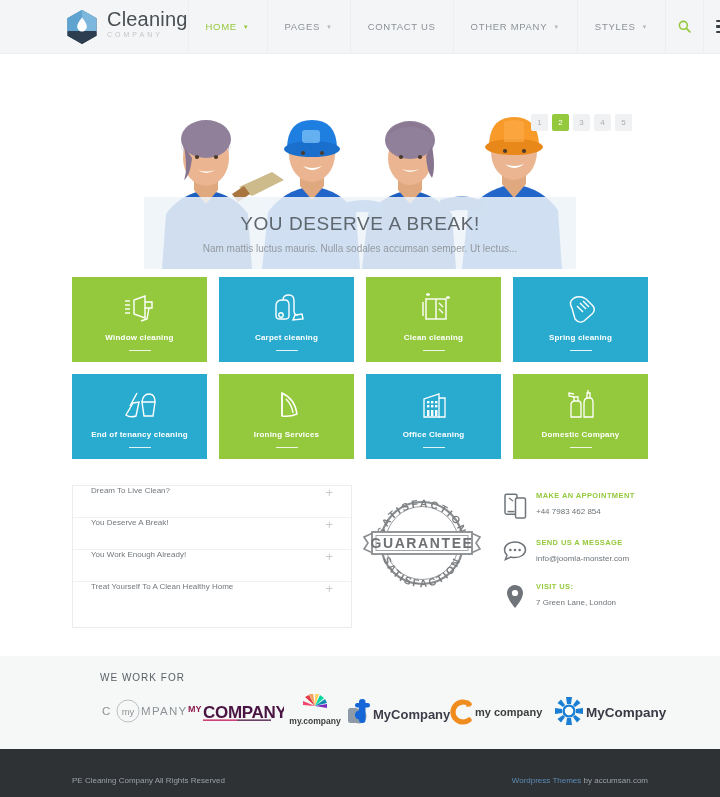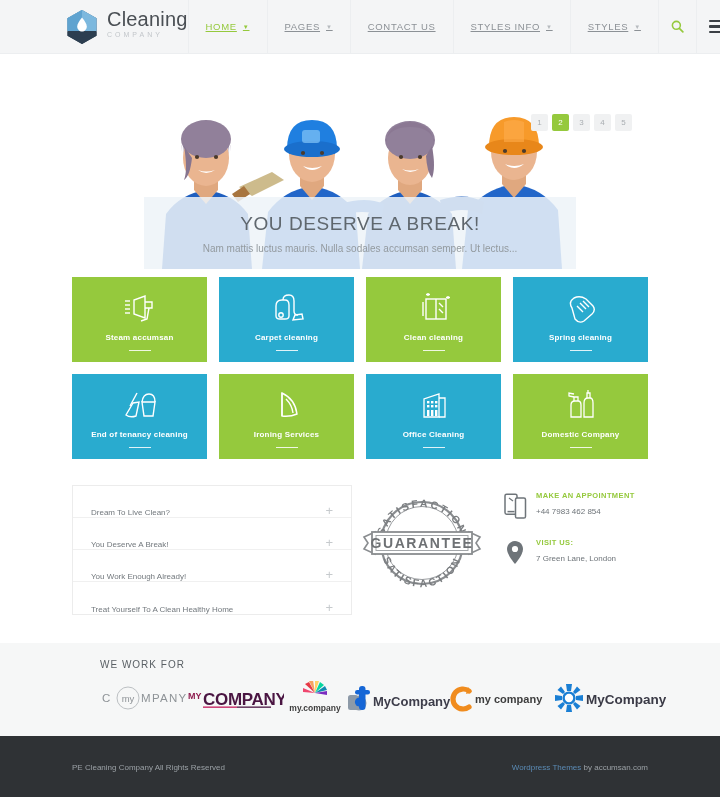--- a/index.html
+++ b/index.html
@@ -21,21 +21,21 @@
   .logo-wrap { display: flex; align-items: flex-start; margin-left: 66px; }
   .logo-mark { width: 32px; height: 36px; position: relative; flex: 0 0 auto; }
   .logo-text { margin-left: 9px; line-height: 1; }
   .logo-title { font-size: 20px; color: #4a4f54; letter-spacing: .2px; font-weight: 400; }
   .logo-sub { font-size: 7px; color: #c2c6ca; letter-spacing: 3px; margin-top: 2px; }
 
   .nav { display: flex; align-items: center; margin-left: auto; margin-right: 0; height: 54px; }
   .nav-item {
     font-size: 9.5px; letter-spacing: .7px; color: #8c9196;
     padding: 0 17px; height: 54px; display: flex; align-items: center;
-    border-left: 1px solid #eceef0; cursor: pointer; white-space: nowrap; text-decoration: underline;
+    border-left: 1px solid #eceef0; cursor: pointer; white-space: nowrap;
   }
   .nav-item.active { color: #95c93d; }
   .caret { margin-left: 6px; font-size: 6px; color: #b7bbbf; }
   .nav-item.active .caret { color: #95c93d; }
   .nav-icon {
     height: 54px; display: flex; align-items: center; padding: 0 12px;
     border-left: 1px solid #eceef0; cursor: pointer;
   }
   .nav-icon.last { padding-right: 22px; }
   .burger span { display:block; width: 17px; height: 2.4px; background:#3b4045; margin: 3px 0; border-radius:1px; }
@@ -77,21 +77,21 @@
   .tile.blue  { background:#29abcf; }
   .tile-icon { height: 36px; display:flex; align-items:flex-end; justify-content:center; }
   .tile-label { color:#fff; font-size: 8px; font-weight:bold; margin-top: 9px; letter-spacing:.2px; }
   .tile-rule { width: 22px; height: 1.5px; background: rgba(255,255,255,.85); margin-top: 8px; }
   .tiles.row2 { margin-top: 12px; }
 
   
   .mid { display:flex; margin: 26px 72px 0 72px; }
   .accordion { width: 280px; border:1px solid #ececec; }
   .acc-item {
-    height: 32px; display:flex; align-items:flex-end; justify-content:space-between;
+    height: 32px; display:flex; align-items:flex-start; justify-content:space-between;
     padding: 0 18px; border-bottom:1px solid #f0f0f0; cursor:pointer;gap:35px;
   }
   .acc-item:last-child { border-bottom: none; }
   .acc-label { font-size: 8px; color:#72787d; }
   .acc-plus { font-size: 13px; color:#c6cacd; line-height:1; font-weight:300; }
 
   .badge-col { width: 140px; display:flex; align-items:flex-start; justify-content:center; padding-top: 6px;}
   .contact-col { flex:1; padding-left: 6px; padding-top: 6px; }
   .contact-row { display:flex; margin-bottom: 19px; }
   .contact-ico { width: 34px; flex:0 0 34px; display:flex; align-items:flex-start; justify-content:center; padding-top:2px;}
@@ -146,21 +146,21 @@
         <span class="caret">▼</span>
       </div>
       <div class="nav-item">
         <span>PAGES</span>
         <span class="caret">▼</span>
       </div>
       <div class="nav-item">
         <span>CONTACT US</span>
       </div>
       <div class="nav-item">
-        <span>STYLES INFO</span>
+        <span>OTHER MPANY</span>
         <span class="caret">▼</span>
       </div>
       <div class="nav-item">
         <span>STYLES</span>
         <span class="caret">▼</span>
       </div>
       <div class="nav-icon">
         <svg width="13" height="13" viewBox="0 0 16 16">
           <circle cx="6.6" cy="6.6" r="4.9" fill="none" stroke="#95c93d" stroke-width="1.9"></circle>
           <line x1="10.3" y1="10.3" x2="14.6" y2="14.6" stroke="#95c93d" stroke-width="2.1" stroke-linecap="round"></line>
@@ -252,21 +252,21 @@
         <svg width="38" height="32" viewBox="0 0 38 32" fill="none" stroke="#ffffff" stroke-width="1.4">
           <path d="M13,8 L13,22 L24,26 L24,4 Z"></path>
           <path d="M24,10 L31,10 L31,16 L24,16"></path>
           <path d="M28,16 L26,27 L20,29"></path>
           <line x1="4" y1="9" x2="9" y2="9"></line>
             <line x1="4" y1="13" x2="9" y2="13"></line>
           <line x1="4" y1="17" x2="9" y2="17"></line>
             <line x1="4" y1="21" x2="9" y2="21"></line>
         </svg>
       </div>
-      <div class="tile-label">Steam accumsan</div>
+      <div class="tile-label">Window cleaning</div>
       <div class="tile-rule"></div>
     </div>
 
     <div class="tile blue">
       <div class="tile-icon">
         <svg width="38" height="32" viewBox="0 0 38 32" fill="none" stroke="#ffffff" stroke-width="1.4">
           <path d="M8,24 L8,14 Q8,8 14,8 L17,8 Q21,8 21,13 L21,24 Q21,27 17,27 L12,27 Q8,27 8,24 Z"></path>
           <path d="M15,8 Q15,3 21,3 Q26,3 26,9 L26,19 Q26,23 30,23"></path>
           <circle cx="13" cy="23" r="2.2"></circle>
           <path d="M27,23 L34,22 L35,27 L25,28 Z"></path>
@@ -421,20 +421,36 @@
             <line x1="3.5" y1="18.6" x2="10.5" y2="18.6"></line>
             <path d="M5,5 L9,8" stroke-width="1.2"></path>
           </svg>
         </div>
         <div class="contact-txt">
           <div class="contact-head">MAKE AN APPOINTMENT</div>
           <div class="contact-val">+44 7983 462 854</div>
         </div>
       </div>
 
+      <div class="contact-row">
+        <div class="contact-ico">
+          <svg width="24" height="22" viewBox="0 0 24 22" fill="none" stroke="#6e7479" stroke-width="1.5">
+            <path d="M12,2 C18.2,2 22.5,5.6 22.5,9.8 C22.5,14 18.2,17.6 12,17.6
+                     C10.4,17.6 8.9,17.4 7.6,17 L2.4,19.6 L4,15.3
+                     C2.4,13.8 1.5,11.9 1.5,9.8 C1.5,5.6 5.8,2 12,2 Z"></path>
+            <circle cx="7.4" cy="10" r="1.3" fill="#6e7479" stroke="none"></circle>
+            <circle cx="12" cy="10" r="1.3" fill="#6e7479" stroke="none"></circle>
+            <circle cx="16.6" cy="10" r="1.3" fill="#6e7479" stroke="none"></circle>
+          </svg>
+        </div>
+        <div class="contact-txt">
+          <div class="contact-head">SEND US A MESSAGE</div>
+          <div class="contact-val">info@joomla-monster.com</div>
+        </div>
+      </div>
 
       <div class="contact-row">
         <div class="contact-ico">
           <svg width="18" height="25" viewBox="0 0 18 25">
             <path d="M9,1 C4.6,1 1,4.6 1,9 C1,15 9,24 9,24 C9,24 17,15 17,9 C17,4.6 13.4,1 9,1 Z" fill="#6e7479"></path>
             <circle cx="9" cy="9" r="3.1" fill="#ffffff"></circle>
           </svg>
         </div>
         <div class="contact-txt">
           <div class="contact-head">VISIT US:</div>

